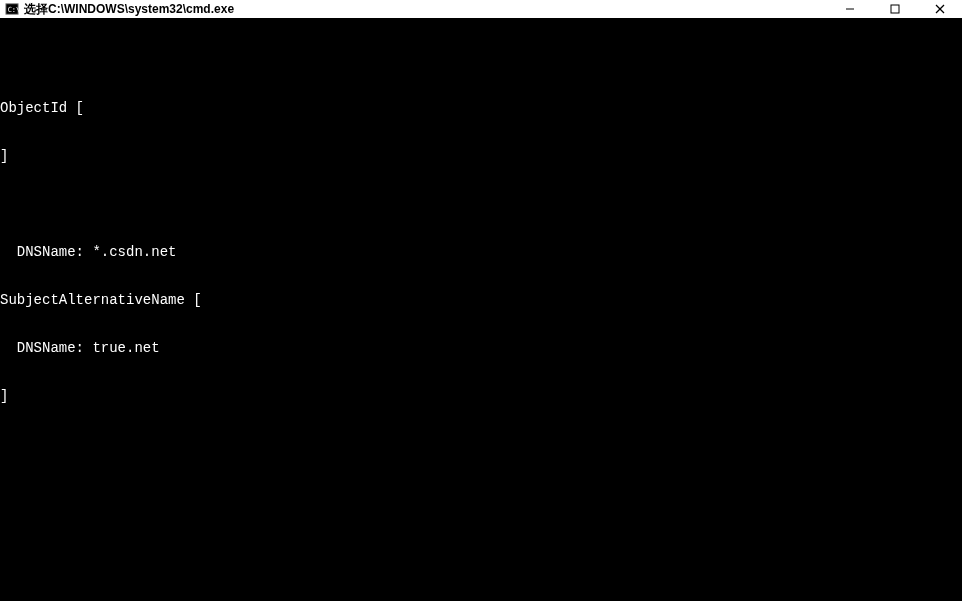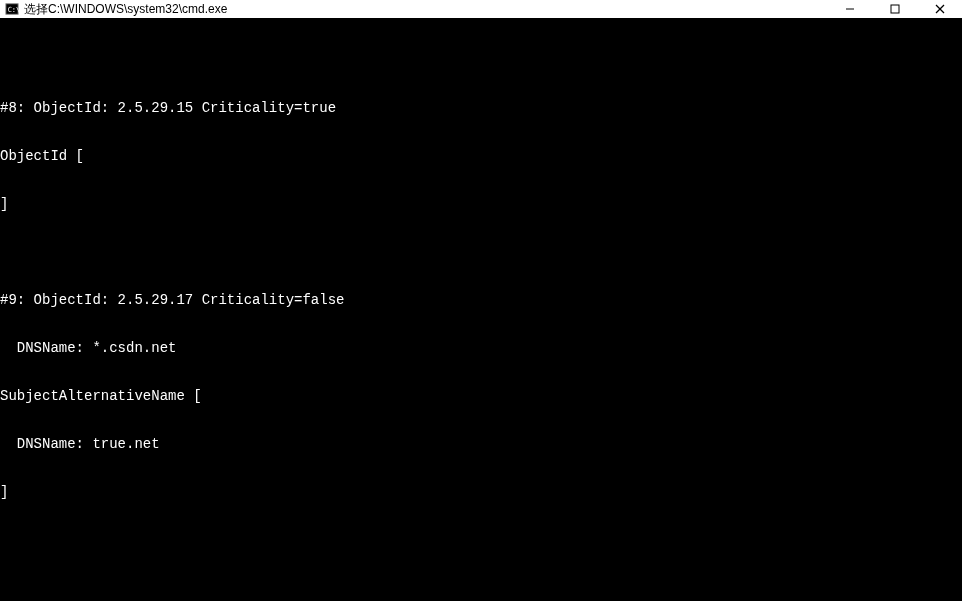--- a/index.html
+++ b/index.html
@@ -34,20 +34,21 @@
       display: inline-flex;
       align-items: center;
       justify-content: center;
     }
     .titlebar-icon svg {
       width: 14px;
       height: 14px;
     }
     .titlebar-text {
       flex: 1;
+      font-weight: bold;
     }
     .window-controls {
       display: flex;
       gap: 0;
     }
     .window-btn {
       width: 45px;
       height: 18px;
       display: flex;
       align-items: center;
@@ -92,25 +93,23 @@
       <svg width="10" height="10" viewBox="0 0 10 10">
           <line x1="1" y1="1" x2="9" y2="9" stroke="#000" stroke-width="1.2"></line>
           <line x1="9" y1="1" x2="1" y2="9" stroke="#000" stroke-width="1.2"></line>
         </svg>
     </div>
   </div>
 </div>
 
 <div class="terminal">
   <span class="line"></span>
-  <span class="line">#8: ObjectId: 2.5.29.15 Criticality=true</span>
   <span class="line">ObjectId [</span>
   <span class="line">]</span>
   <span class="line"></span>
-  <span class="line">#9: ObjectId: 2.5.29.17 Criticality=false</span>
   <span class="line">  DNSName: *.csdn.net</span>
   <span class="line">SubjectAlternativeName [</span>
   <span class="line">  DNSName: true.net</span>
   <span class="line">]</span>
   
   
   
   
   
   

